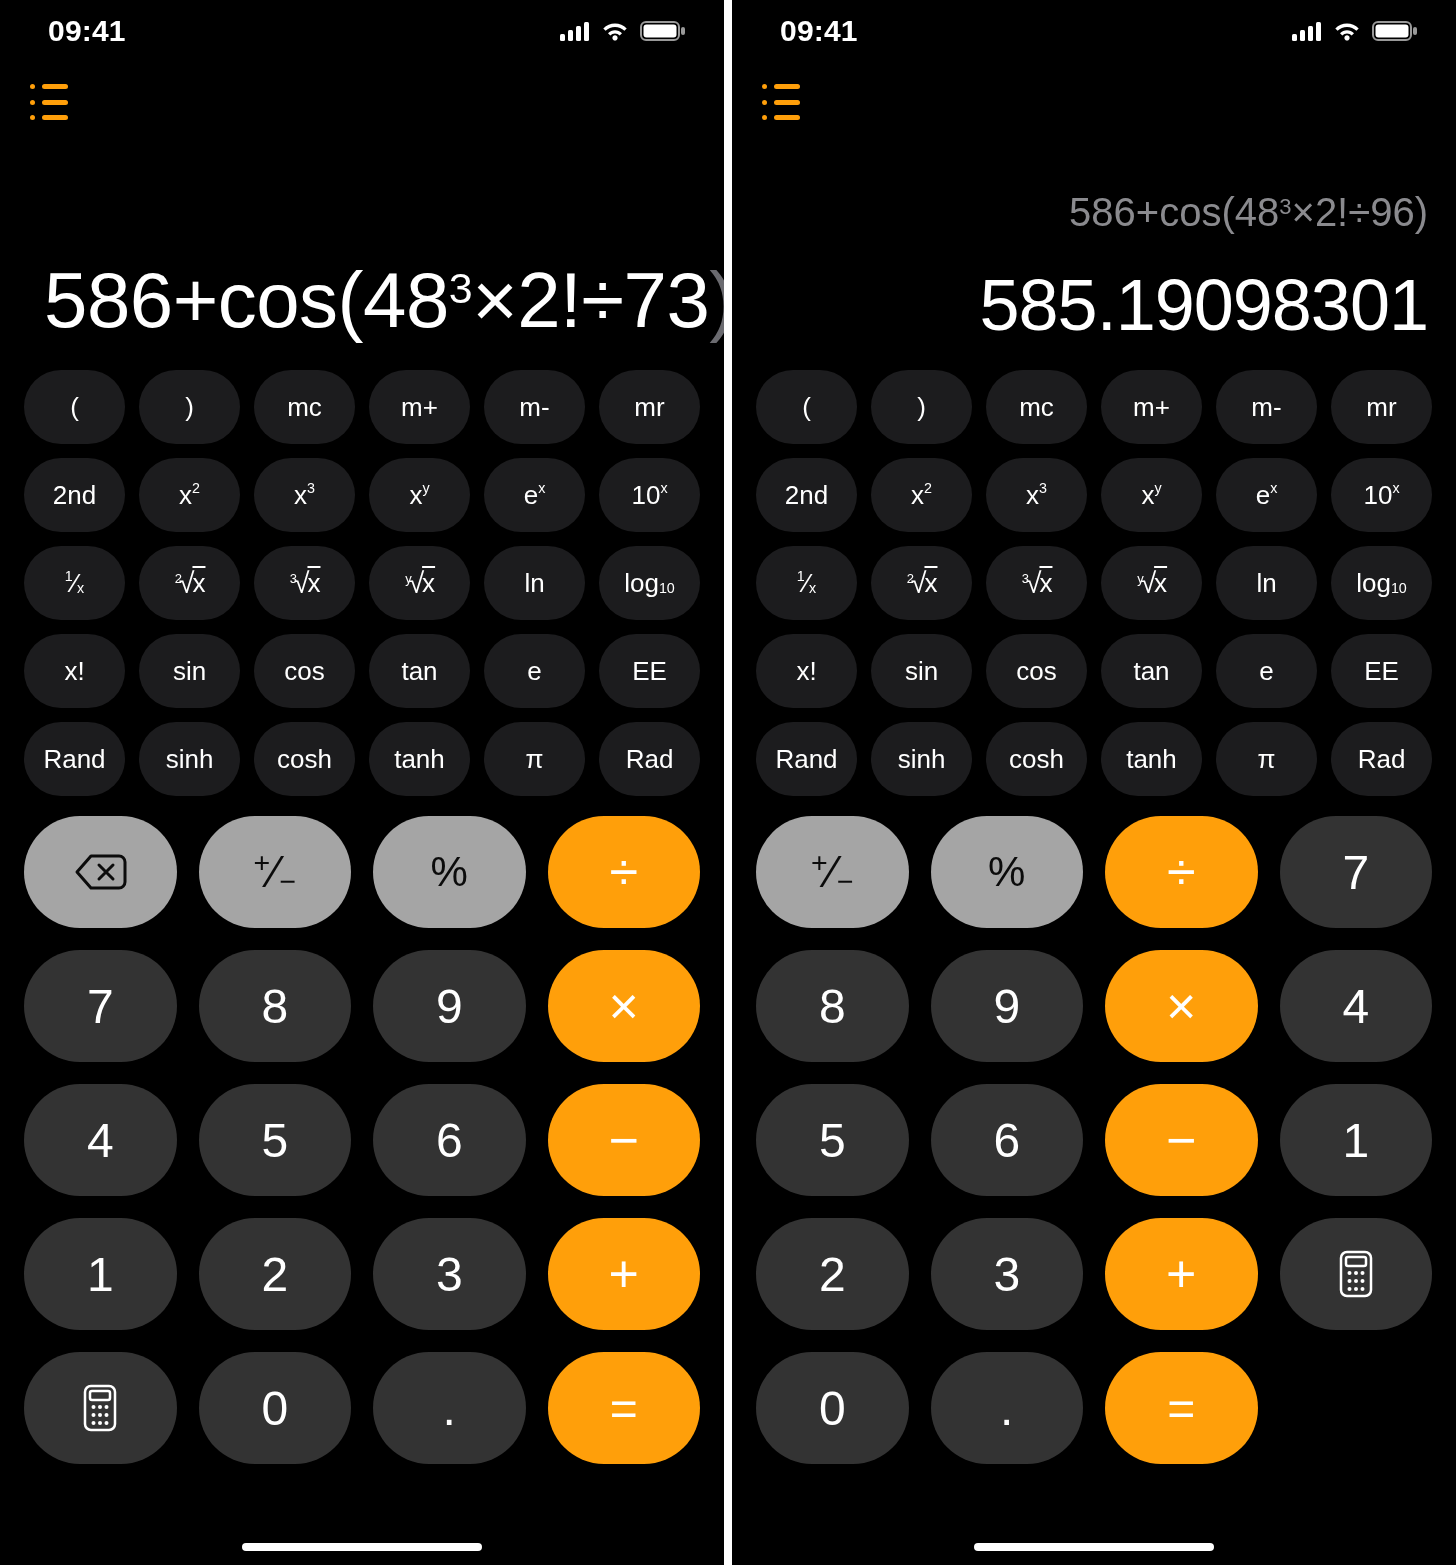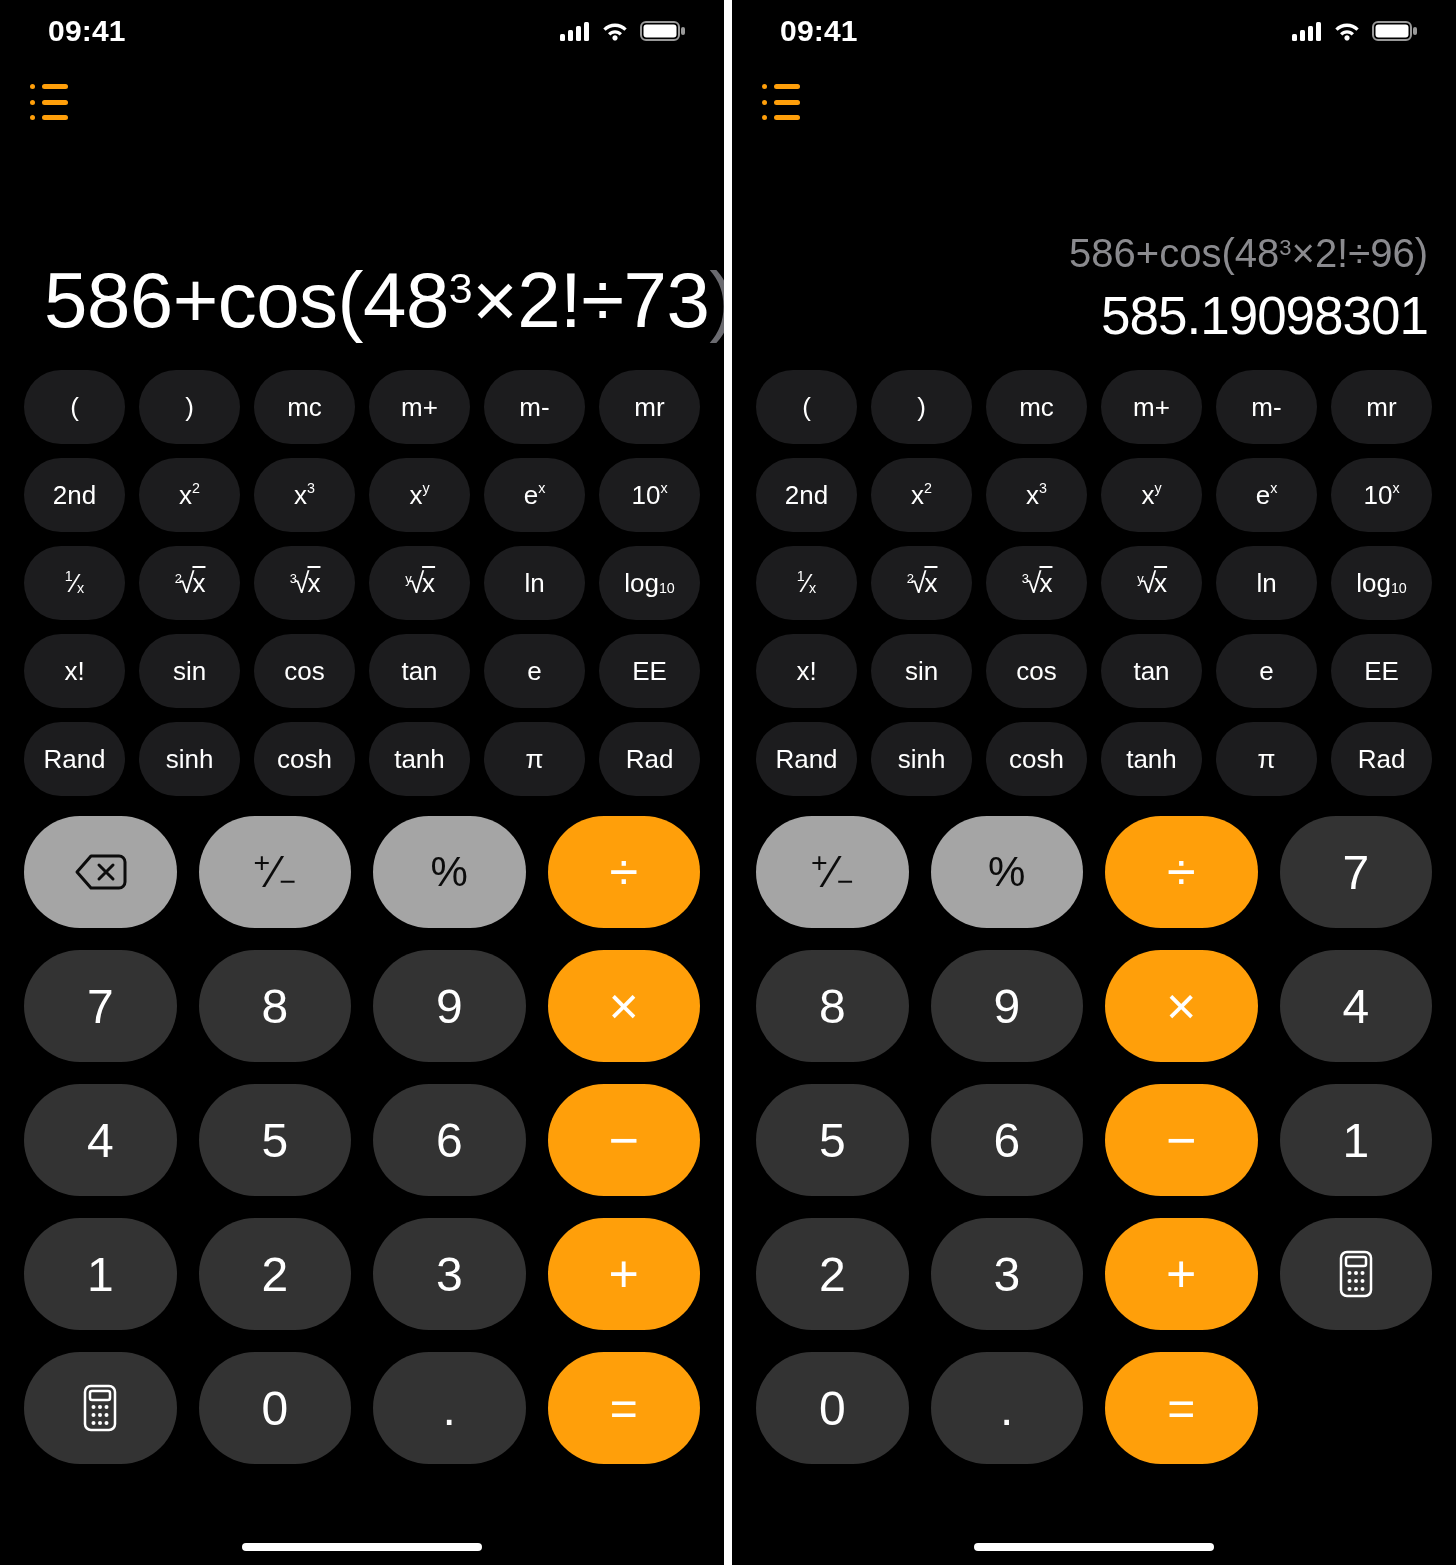--- a/index.html
+++ b/index.html
@@ -158,21 +158,21 @@
     transform:translateX(-50%);
     width:240px; height:8px;
     border-radius:6px;
     background:#fff;
   }
 
   
   .phone.left  .display-area{ height: 226px; }
   .phone.right .display-area{ height: 226px; }
   .phone.left  .display-main{ font-size:78px; }
-  .phone.right .display-main{ font-size:53px; letter-spacing:-1px; font-weight:300;}
+  .phone.right .display-main{ font-size:72px; letter-spacing:-1px; font-weight:300;margin-top:20px;}
 </style>
 </head>
 <body>
 
 <div class="stage">
 
   <div class="phone left">
     <div class="status-bar">
       <span class="status-time">09:41</span>
       <span class="status-right">

